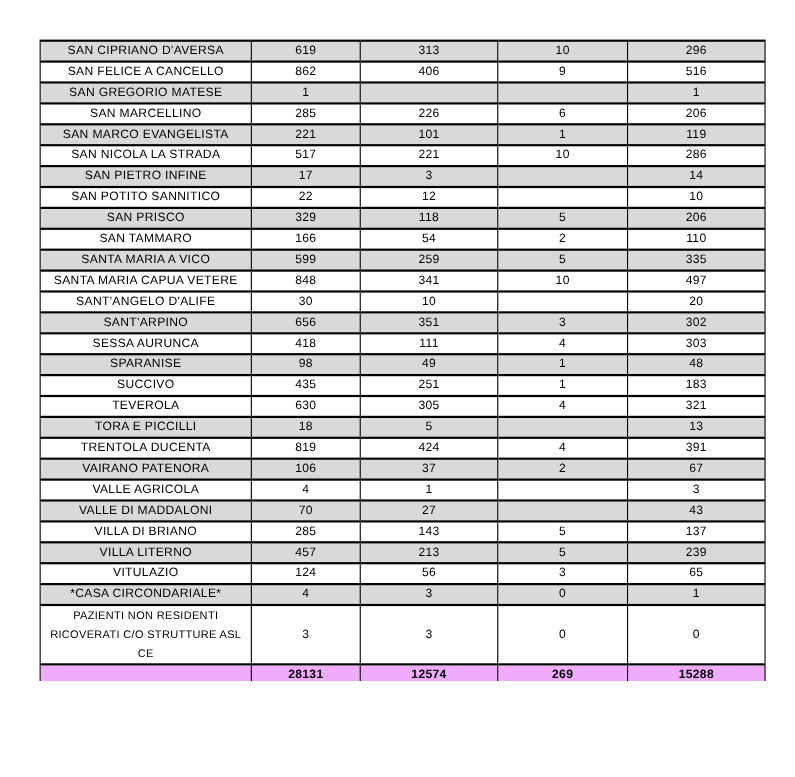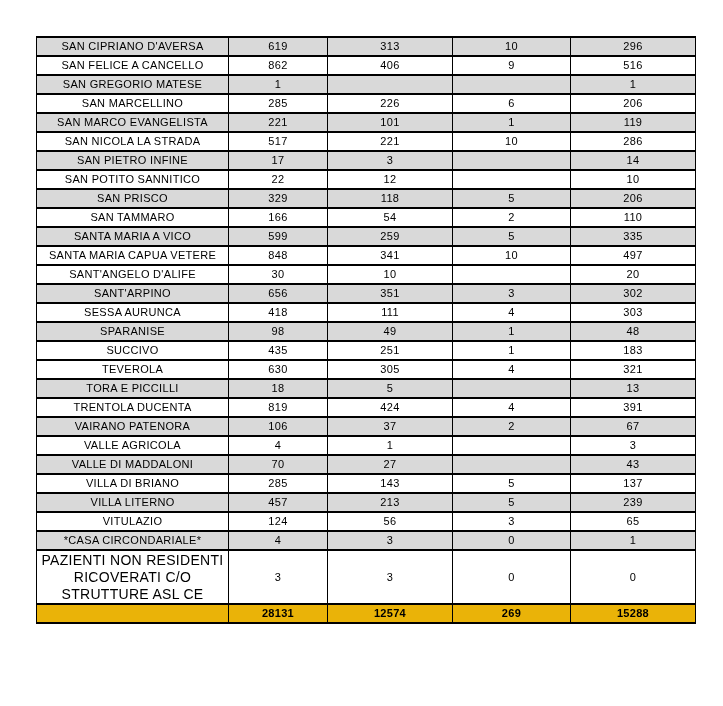--- a/index.html
+++ b/index.html
@@ -7,21 +7,21 @@
     padding: 0;
     background: #ffffff;
     width: 723px;
     height: 706px;
     font-family: "Liberation Sans", sans-serif;
     color: #000000;
   }
   .page {
     position: relative;
     width: 723px;
-    height: 706px;
+    height: 619px;
     background: #ffffff;
     overflow: hidden;
   }
   .table-wrap {
     position: absolute;
     left: 36px;
     top: 36px;
   }
   table.data-table {
     border-collapse: collapse;
@@ -38,26 +38,26 @@
     line-height: 13px;
     height: 17px;
     padding: 0 3px;
     overflow: hidden;
     letter-spacing: 0.3px;
   }
   tr.gray td { background: #d9d9d9; }
   tr.white td { background: #ffffff; }
   tr.tall td { height: 52px; }
   tr.tall td.name-cell {
-    font-size: 14px;
+    font-size: 10px;
     line-height: 17px;
   }
   tr.totals-row td {
     font-weight: bold;
-    background: #eab308;
+    background: #f0abfc;
   }
 </style>
 </head>
 <body>
 
 <div class="page">
   <div class="table-wrap">
     <table class="data-table">
       <colgroup>
         <col style="width:192px">

